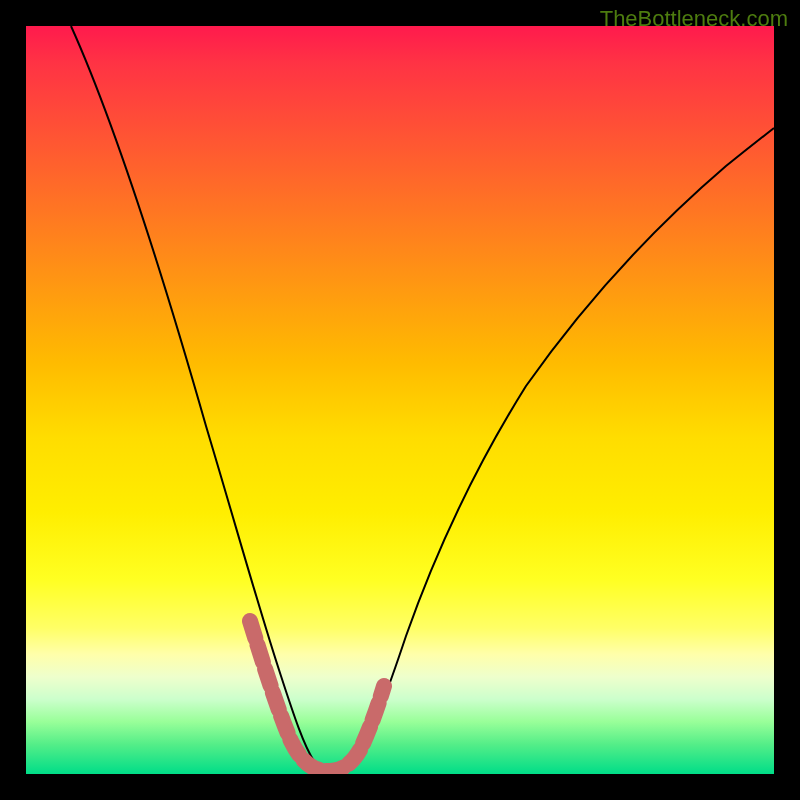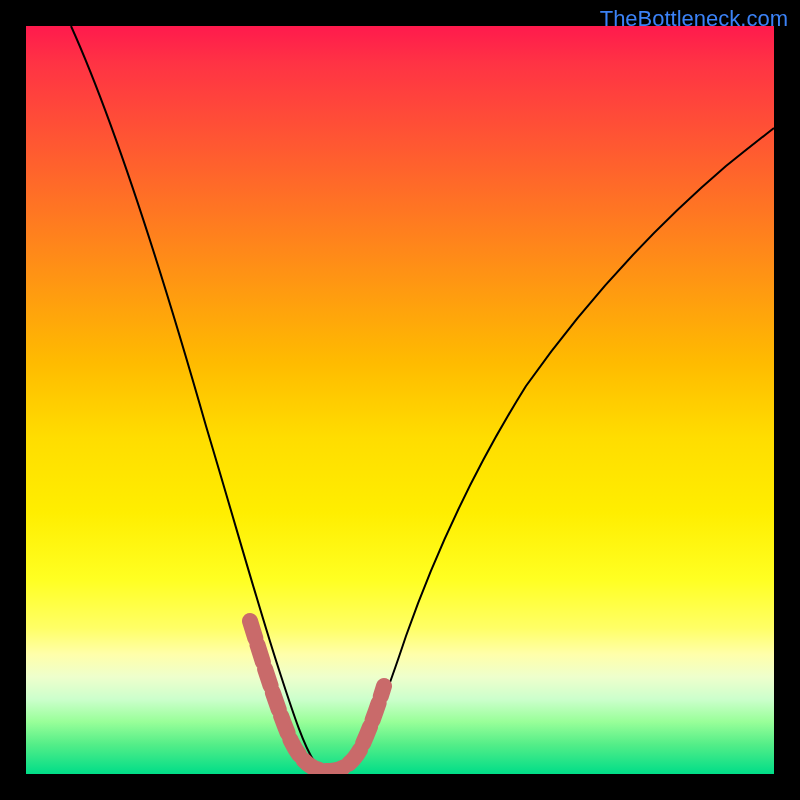--- a/index.html
+++ b/index.html
@@ -33,21 +33,21 @@
       #ccffcc 90%,
       #99ff99 93%,
       #55ee88 96%,
       #00dd88 100%
     );
   }
   .watermark {
     position: absolute;
     top: 6px;
     right: 12px;
-    color: #3b82f6;
+    color: #4d7c0f;
     font-size: 22px;
     font-weight: 500;
     z-index: 10;
   }
   svg {
     position: absolute;
     left: 0;
     top: 0;
   }
 </style>

